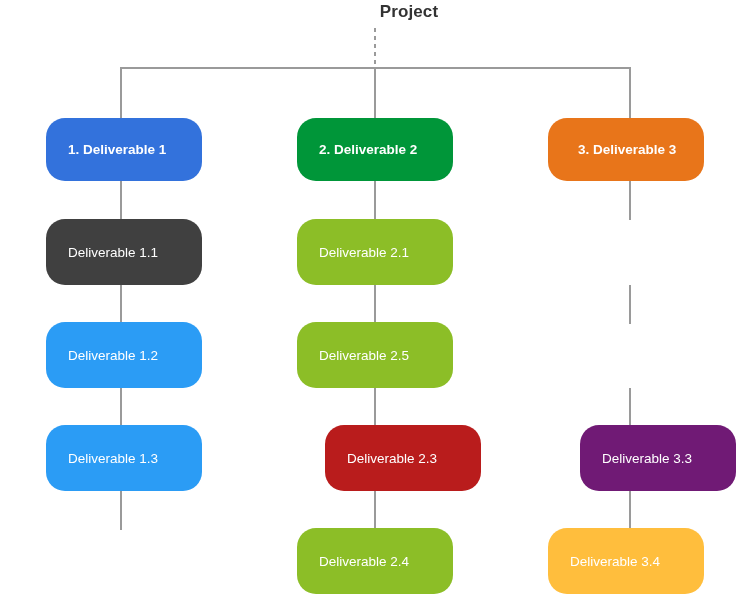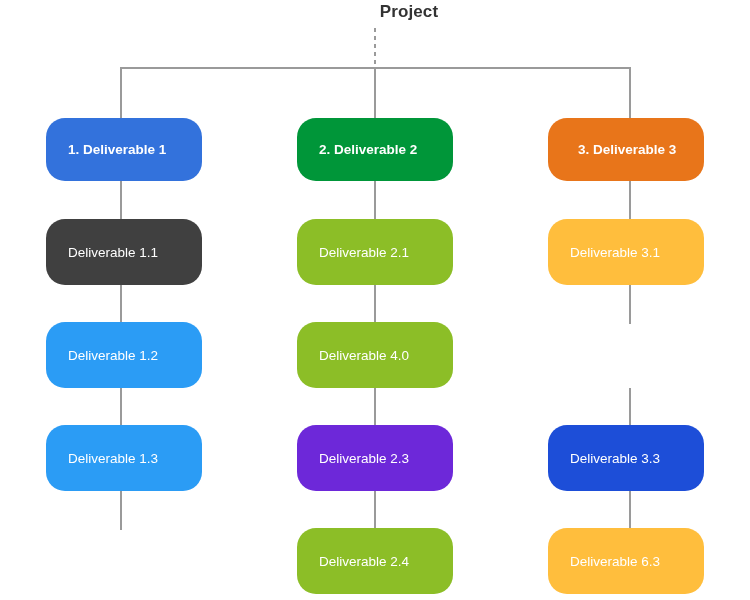--- a/index.html
+++ b/index.html
@@ -136,22 +136,21 @@
   <div class="link c3 r2" style="background: rgb(154, 154, 154);"></div>
   <div class="link c3 r3" style="background: rgb(154, 154, 154);"></div>
 
   <div class="node header col1" style="background-color: rgb(51, 114, 220);">1. Deliverable 1</div>
   <div class="node child col1 row1" style="background-color: #404040;">Deliverable 1.1</div>
   <div class="node child col1 row2" style="background-color: rgb(43, 156, 245);">Deliverable 1.2</div>
   <div class="node child col1 row3" style="background-color: rgb(43, 156, 245);">Deliverable 1.3</div>
 
   <div class="node header col2" style="background-color: rgb(0, 150, 57);">2. Deliverable 2</div>
   <div class="node child col2 row1" style="background-color: rgb(140, 190, 39);">Deliverable 2.1</div>
-  <div class="node child col2 row2" style="background-color: rgb(140, 190, 39);">Deliverable 4.0</div>
-  <div class="node child col2 row3" style="background-color: #6d28d9;">Deliverable 2.3</div>
+  <div class="node child col2 row2" style="background-color: rgb(140, 190, 39);">Deliverable 2.5</div>
+  <div class="node child col2 row3" style="background-color: #b91c1c; margin-left: 28px;">Deliverable 2.3</div>
   <div class="node child col2 row4" style="background-color: rgb(140, 190, 39);">Deliverable 2.4</div>
 
   <div class="node header col3" style="background-color: rgb(232, 117, 26); padding-left: 30px;">3. Deliverable 3</div>
-  <div class="node child col3 row1" style="background-color: rgb(255, 190, 61);">Deliverable 3.1</div>
-  <div class="node child col3 row3" style="background-color: #1d4ed8;">Deliverable 3.3</div>
-  <div class="node child col3 row4" style="background-color: rgb(255, 190, 61);">Deliverable 6.3</div>
+  <div class="node child col3 row3" style="background-color: #701a75; margin-left: 32px;">Deliverable 3.3</div>
+  <div class="node child col3 row4" style="background-color: rgb(255, 190, 61);">Deliverable 3.4</div>
 
 </div>
 
 </body></html>

